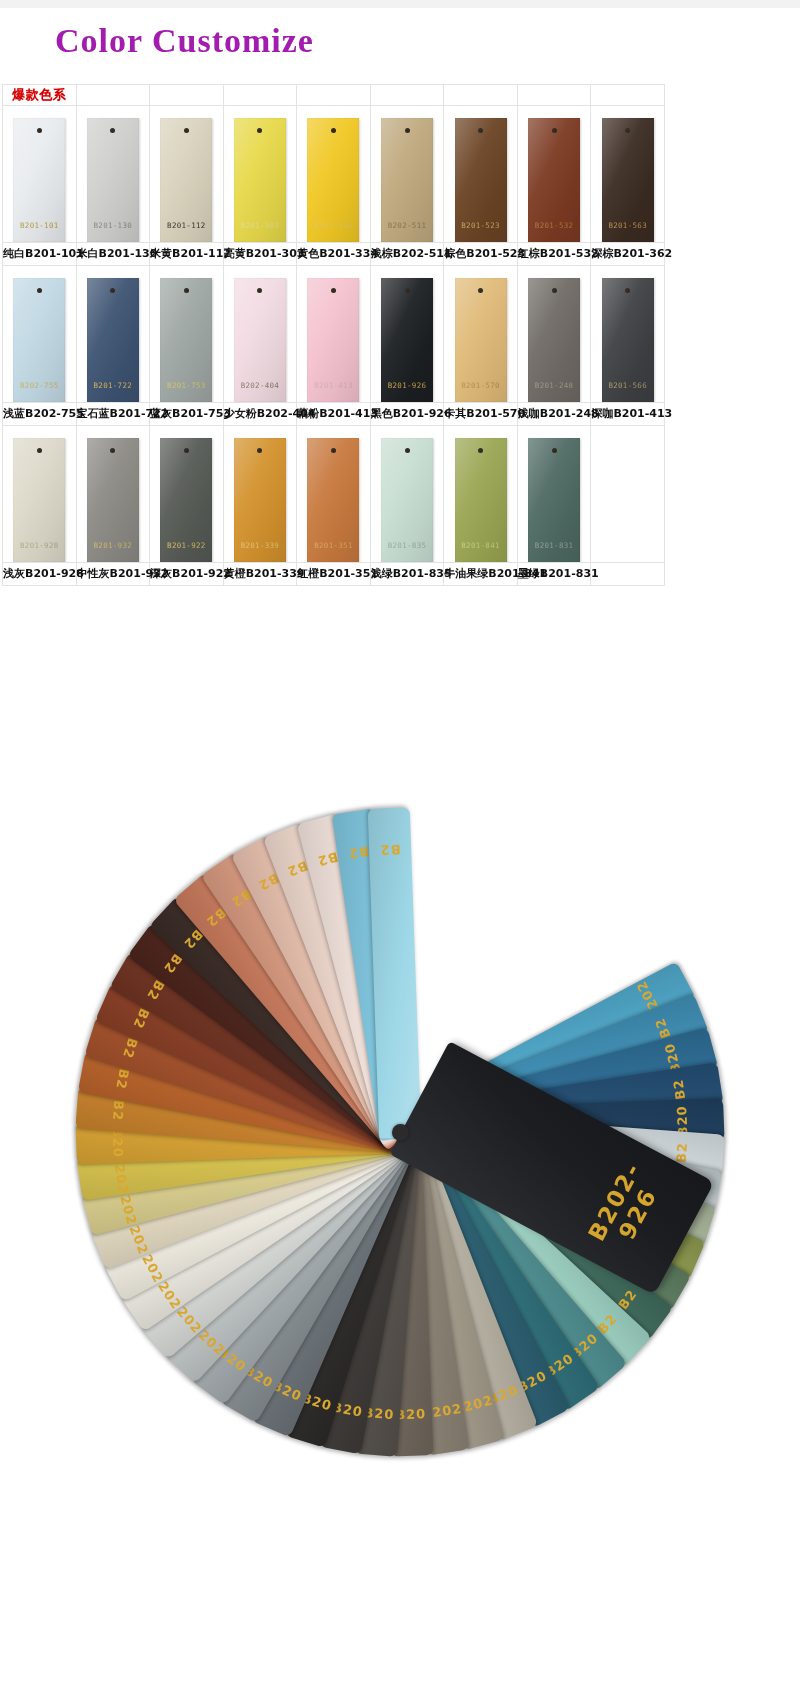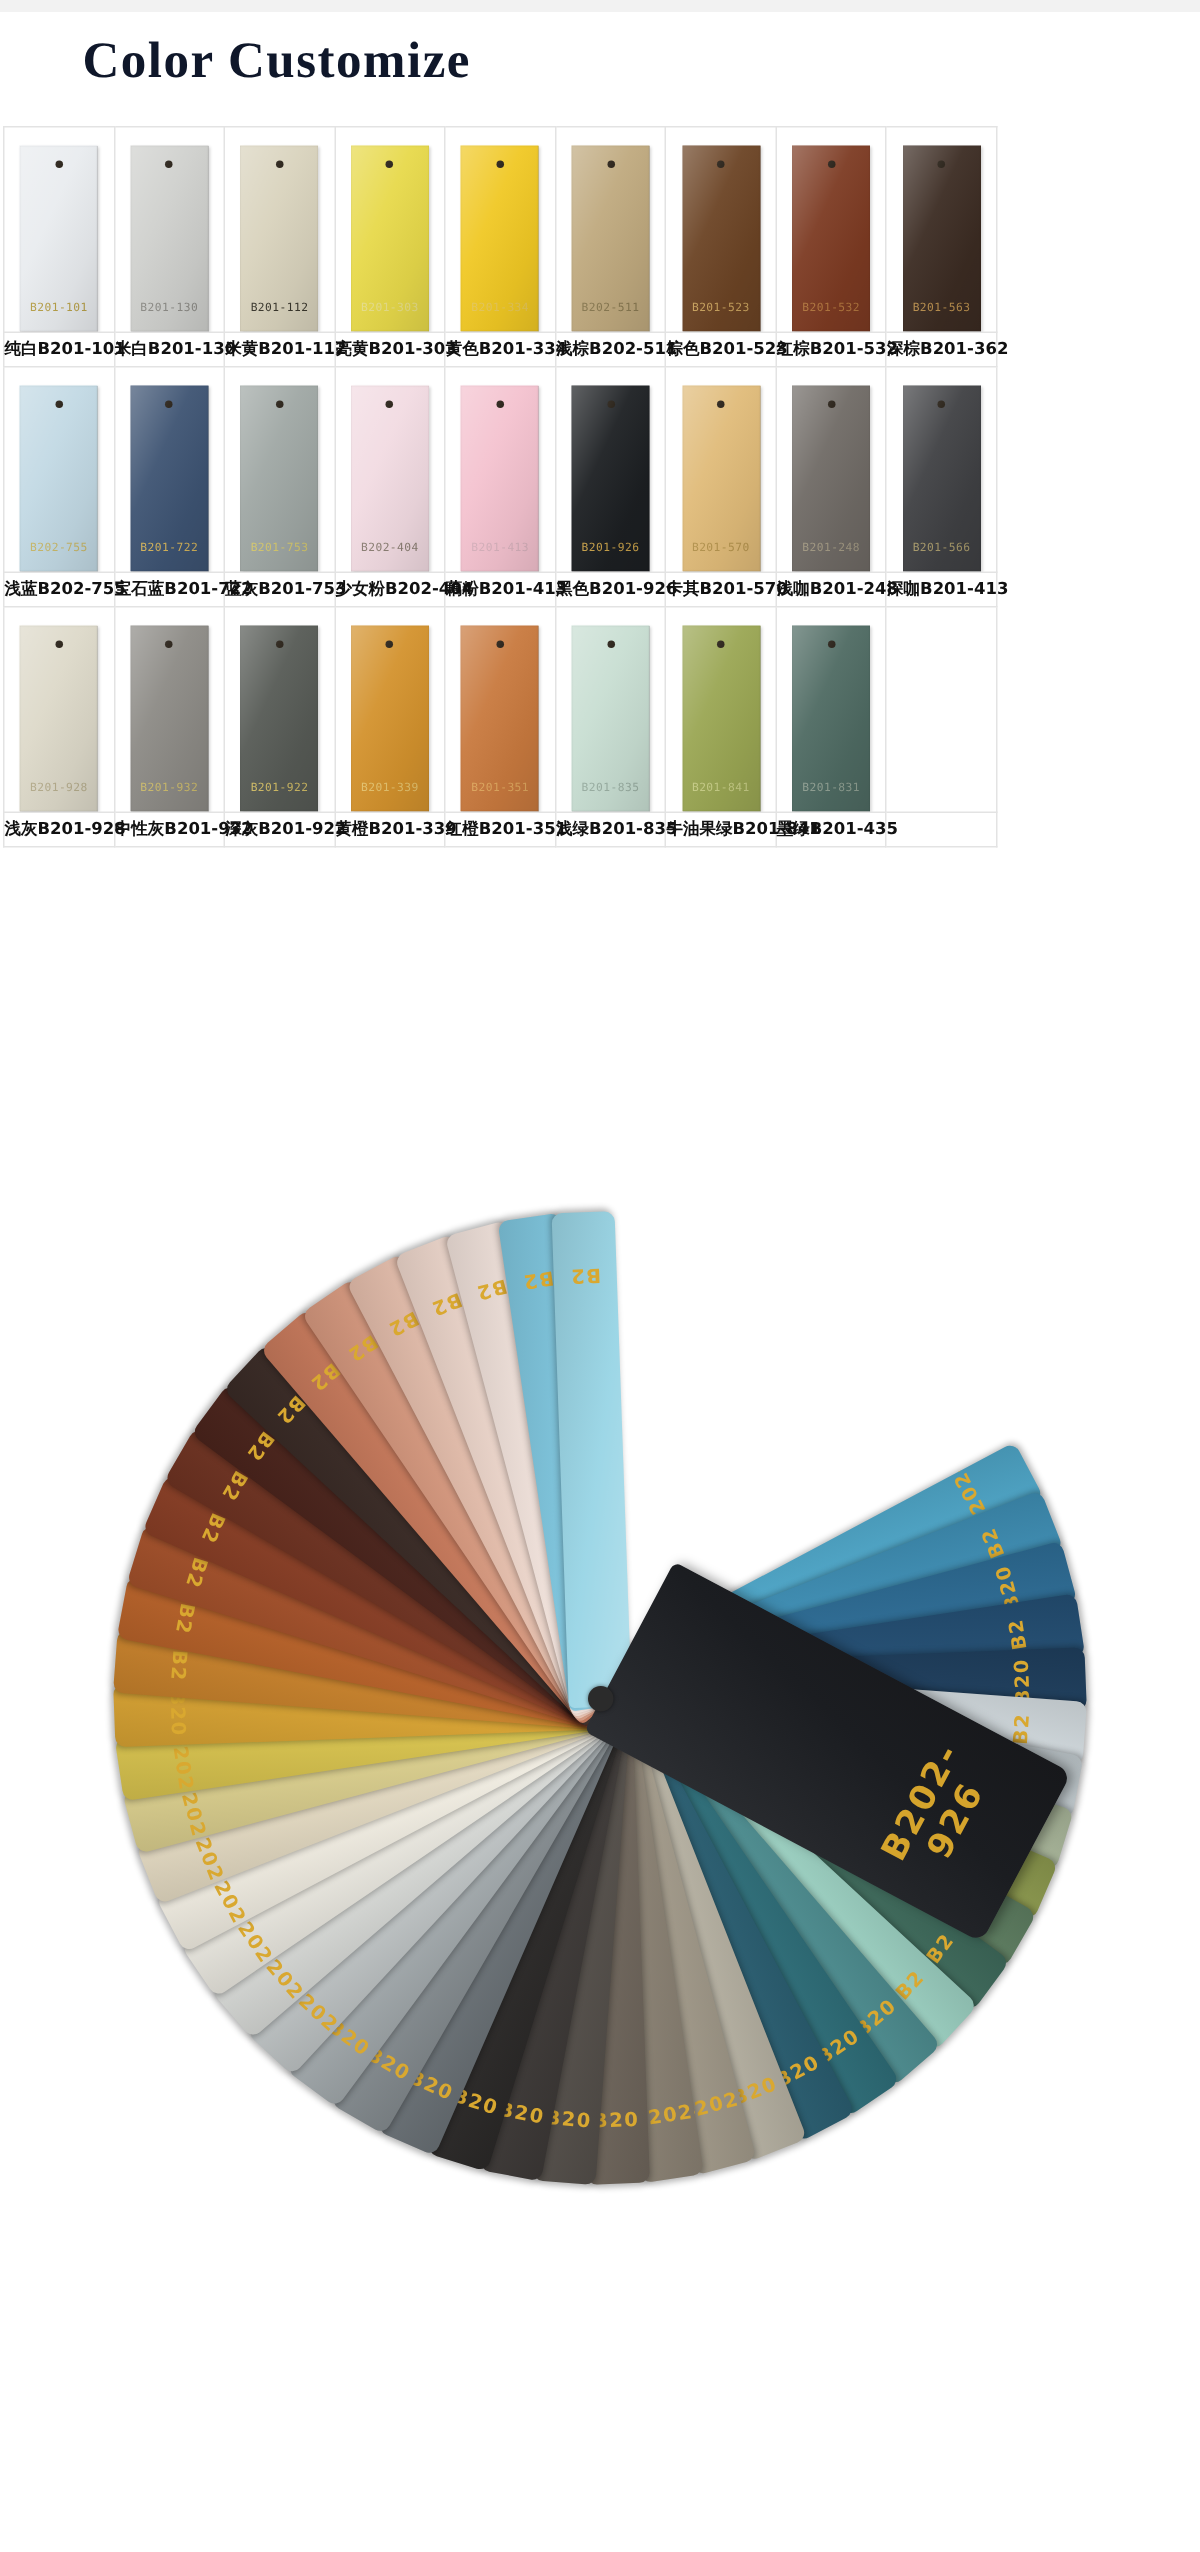--- a/index.html
+++ b/index.html
@@ -3,21 +3,21 @@
 <meta charset="utf-8">
 <style>
   html,body{margin:0;padding:0;background:#ffffff;}
   body{
     width:800px;height:1701px;position:relative;overflow:hidden;
     font-family:"Liberation Serif","DejaVu Serif",serif;
   }
   .topstrip{position:absolute;left:0;top:0;width:800px;height:8px;background:#f2f2f2;}
   .page-title{
     position:absolute;left:55px;top:22px;width:500px;
-    font-size:34px;font-weight:700;letter-spacing:1px;color:#0f172a;
+    font-size:34px;font-weight:700;letter-spacing:1px;color:#a21caf;
     font-family:"Liberation Serif","DejaVu Serif",serif;
   }
 
   
   .swatch-table{
     position:absolute;left:2px;top:84px;width:663px;
     border-collapse:collapse;table-layout:fixed;
   }
   .swatch-table td{
     border:1px solid #e3e3e3;
@@ -112,20 +112,33 @@
 </style>
 </head>
 <body>
 
 <div class="topstrip"></div>
 
 <div class="page-title">Color Customize</div>
 
 <table class="swatch-table">
   <tbody>
+    <tr class="hdr-row">
+      <td class="hdr-cell">
+        <span class="hdr-label">爆款色系</span>
+      </td>
+      <td></td>
+      <td></td>
+      <td></td>
+      <td></td>
+      <td></td>
+      <td></td>
+      <td></td>
+      <td></td>
+    </tr>
   <tr class="sw-row">
         <td>
           <div class="chip-wrap">
             <div class="chip" style="background: rgb(233, 236, 239);">
               <span class="hole"></span>
               <span class="code" style="color: rgb(185, 162, 74);">B201-101</span>
               <span class="gloss"></span>
             </div>
           </div>
         </td>
@@ -434,21 +447,21 @@
         <td>
           <div class="cap">红橙B201-351</div>
         </td>
         <td>
           <div class="cap">浅绿B201-835</div>
         </td>
         <td>
           <div class="cap">牛油果绿B201-841</div>
         </td>
         <td>
-          <div class="cap">墨绿B201-435</div>
+          <div class="cap">墨绿B201-831</div>
         </td>
         <td>
           <div class="cap"></div>
         </td>
       </tr>
     </tbody>
 </table>
 
 <div class="fan-stage">
   <div class="fan-center"></div>

